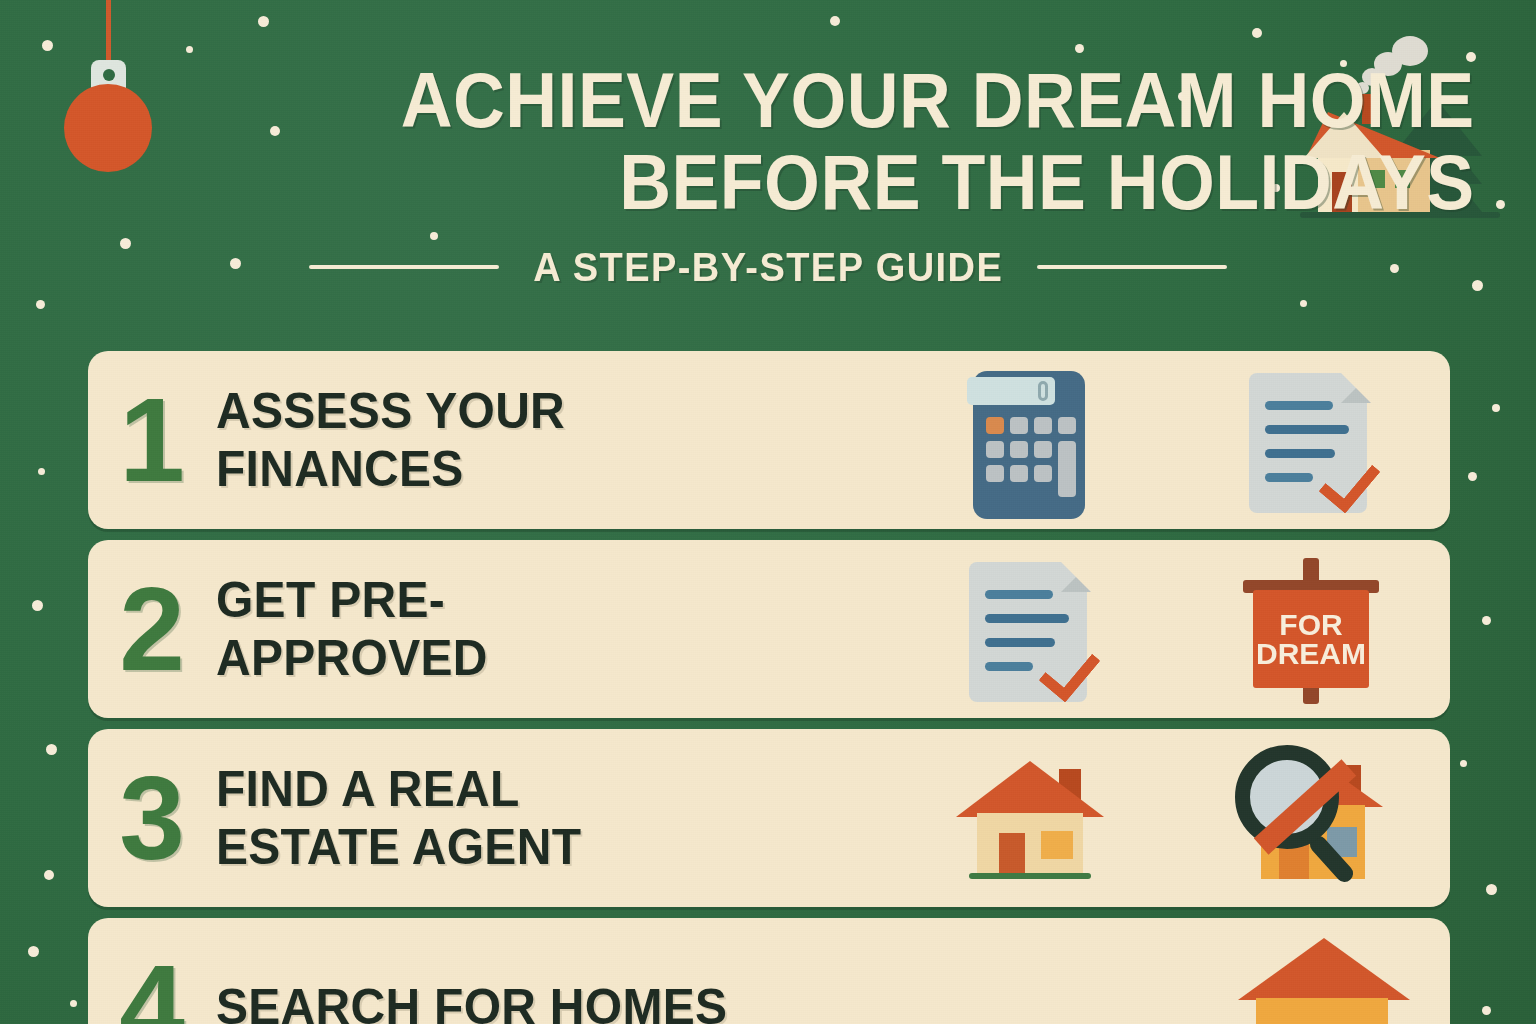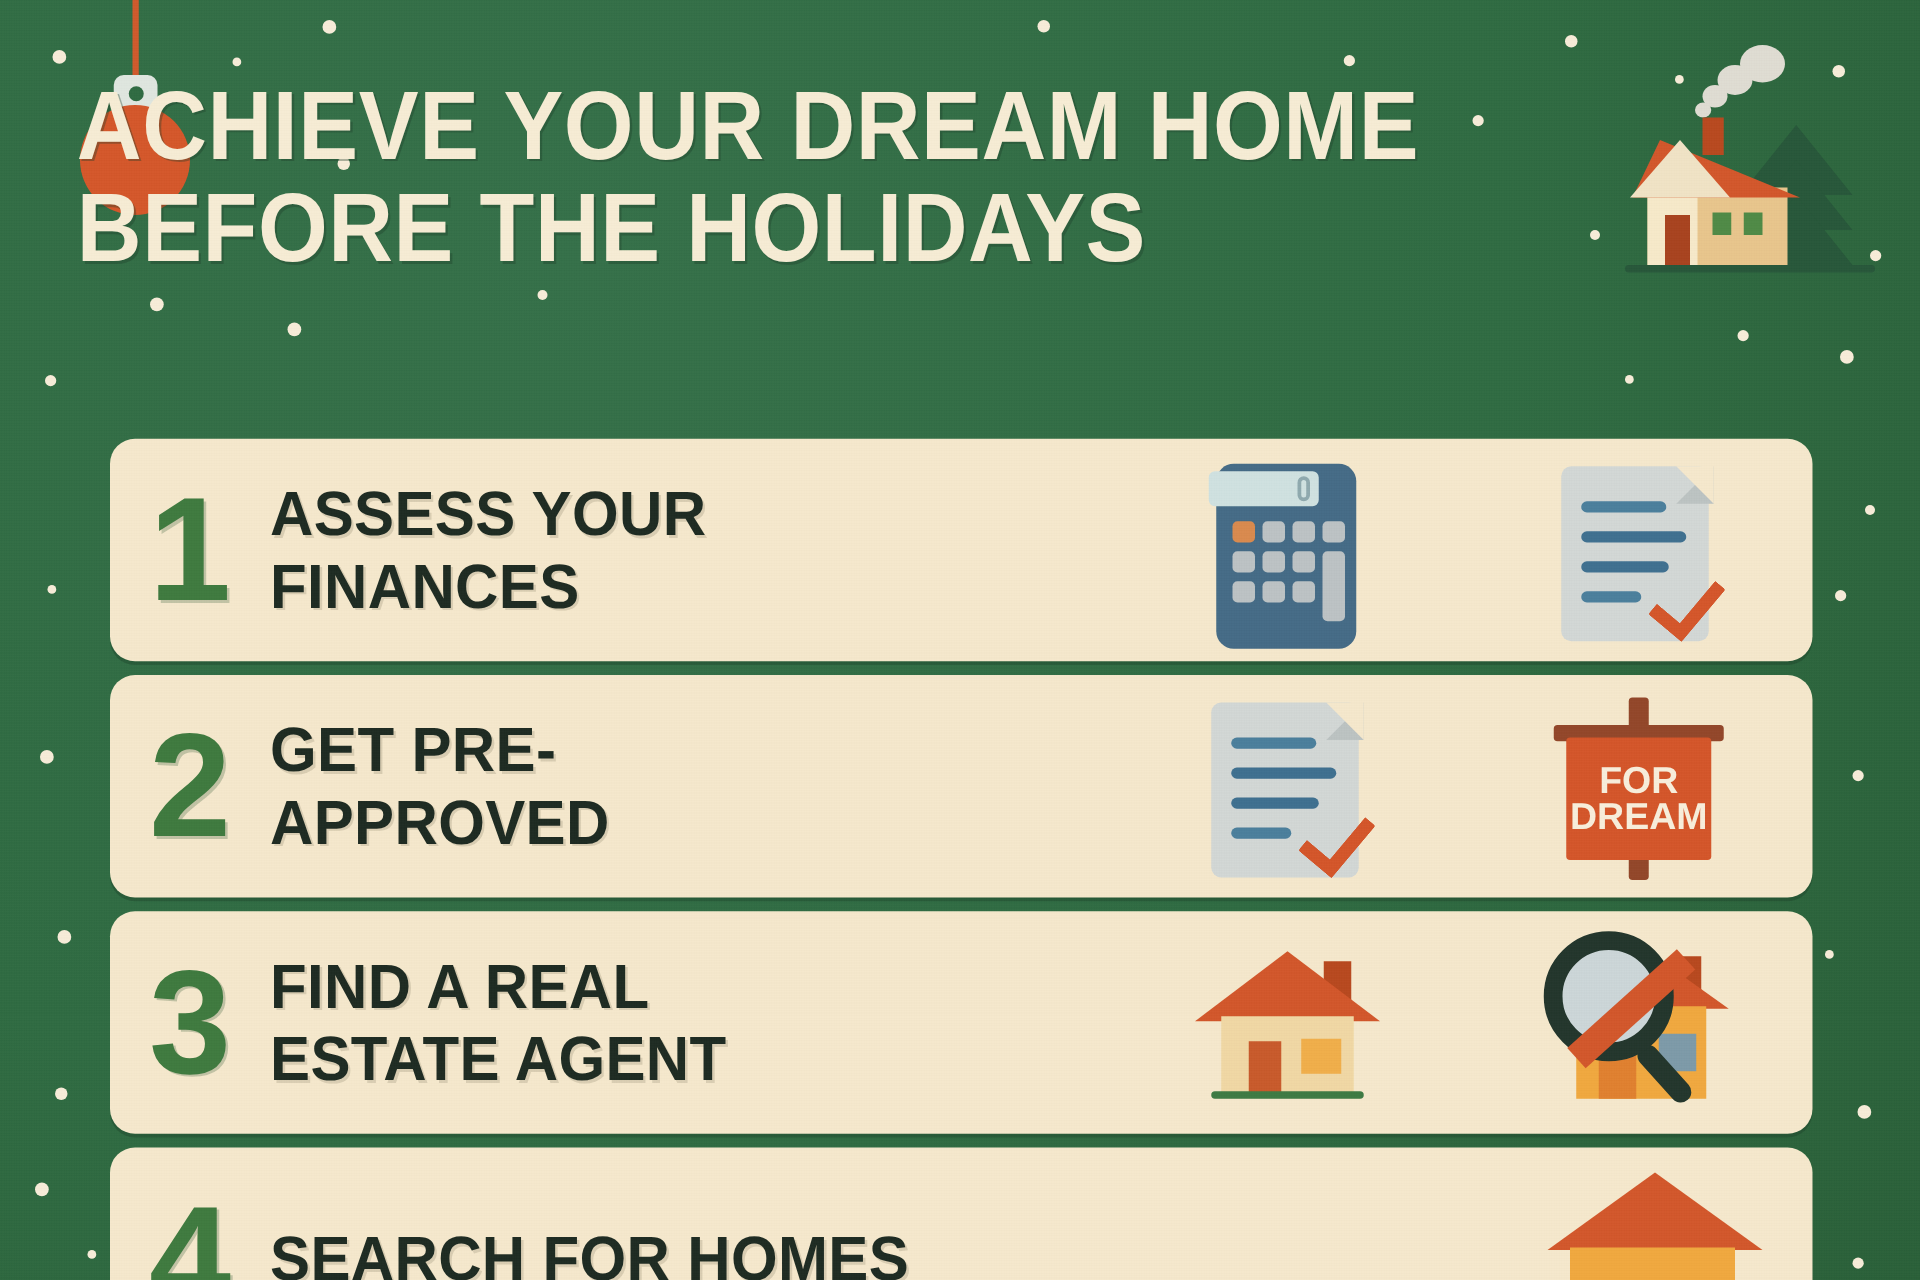--- a/index.html
+++ b/index.html
@@ -39,21 +39,21 @@
   #house-body{position:absolute;left:18px;bottom:16px;width:112px;height:62px;background:#e8c58c;}
   #house-left{position:absolute;left:18px;bottom:16px;width:40px;height:62px;background:#f6e9c9;}
   #house-roof{position:absolute;left:6px;bottom:70px;width:0;height:0;border-left:22px solid transparent;border-right:112px solid transparent;border-bottom:46px solid #d2572b;}
   #house-roof2{position:absolute;left:4px;bottom:70px;width:0;height:0;border-left:40px solid transparent;border-right:40px solid transparent;border-bottom:46px solid #f0e3c5;}
   #chimney{position:absolute;left:62px;bottom:104px;width:17px;height:30px;background:#b8491f;}
   #door{position:absolute;left:32px;bottom:16px;width:20px;height:40px;background:#a8431f;}
   .win{position:absolute;bottom:40px;width:15px;height:18px;background:#4f8a46;}
   #ground{position:absolute;left:0;bottom:10px;width:200px;height:6px;background:#27573a;border-radius:3px;}
 
   
-  #head{position:absolute;left:0;top:0;width:1536px;text-align:left;}
+  #head{position:absolute;left:0;top:0;width:1536px;text-align:right;}
   .title-line{
     color:#f6ecd4;font-weight:700;letter-spacing:.5px;
     font-family:"Liberation Sans Narrow","Liberation Sans",sans-serif;
     transform:scaleX(.92);transform-origin:center;
     text-shadow:2px 2px 0 rgba(30,60,40,.35);
     line-height:.98;
   }
   #title1{font-size:78px;margin-top:62px;}
   #title2{font-size:78px;margin-top:6px;}
   #subwrap{display:flex;align-items:center;justify-content:center;gap:22px;margin-top:24px;}
@@ -202,20 +202,25 @@
     <div id="house-roof"></div>
     <div id="house-roof2"></div>
     <div id="door"></div>
     <div class="win" style="left:70px;"></div>
     <div class="win" style="left:95px;"></div>
   </div>
 
   <div id="head">
     <div class="title-line" id="title1">ACHIEVE YOUR DREAM HOME</div>
     <div class="title-line" id="title2">BEFORE THE HOLIDAYS</div>
+    <div id="subwrap">
+      <div class="rule"></div>
+      <div id="subtitle">A STEP-BY-STEP GUIDE</div>
+      <div class="rule"></div>
+    </div>
   </div>
 
   <div id="cards">
 
     <div class="card">
       <div class="num">1</div>
       <div class="ctext">
         <div>ASSESS YOUR</div>
         <div>FINANCES</div>
       </div>

